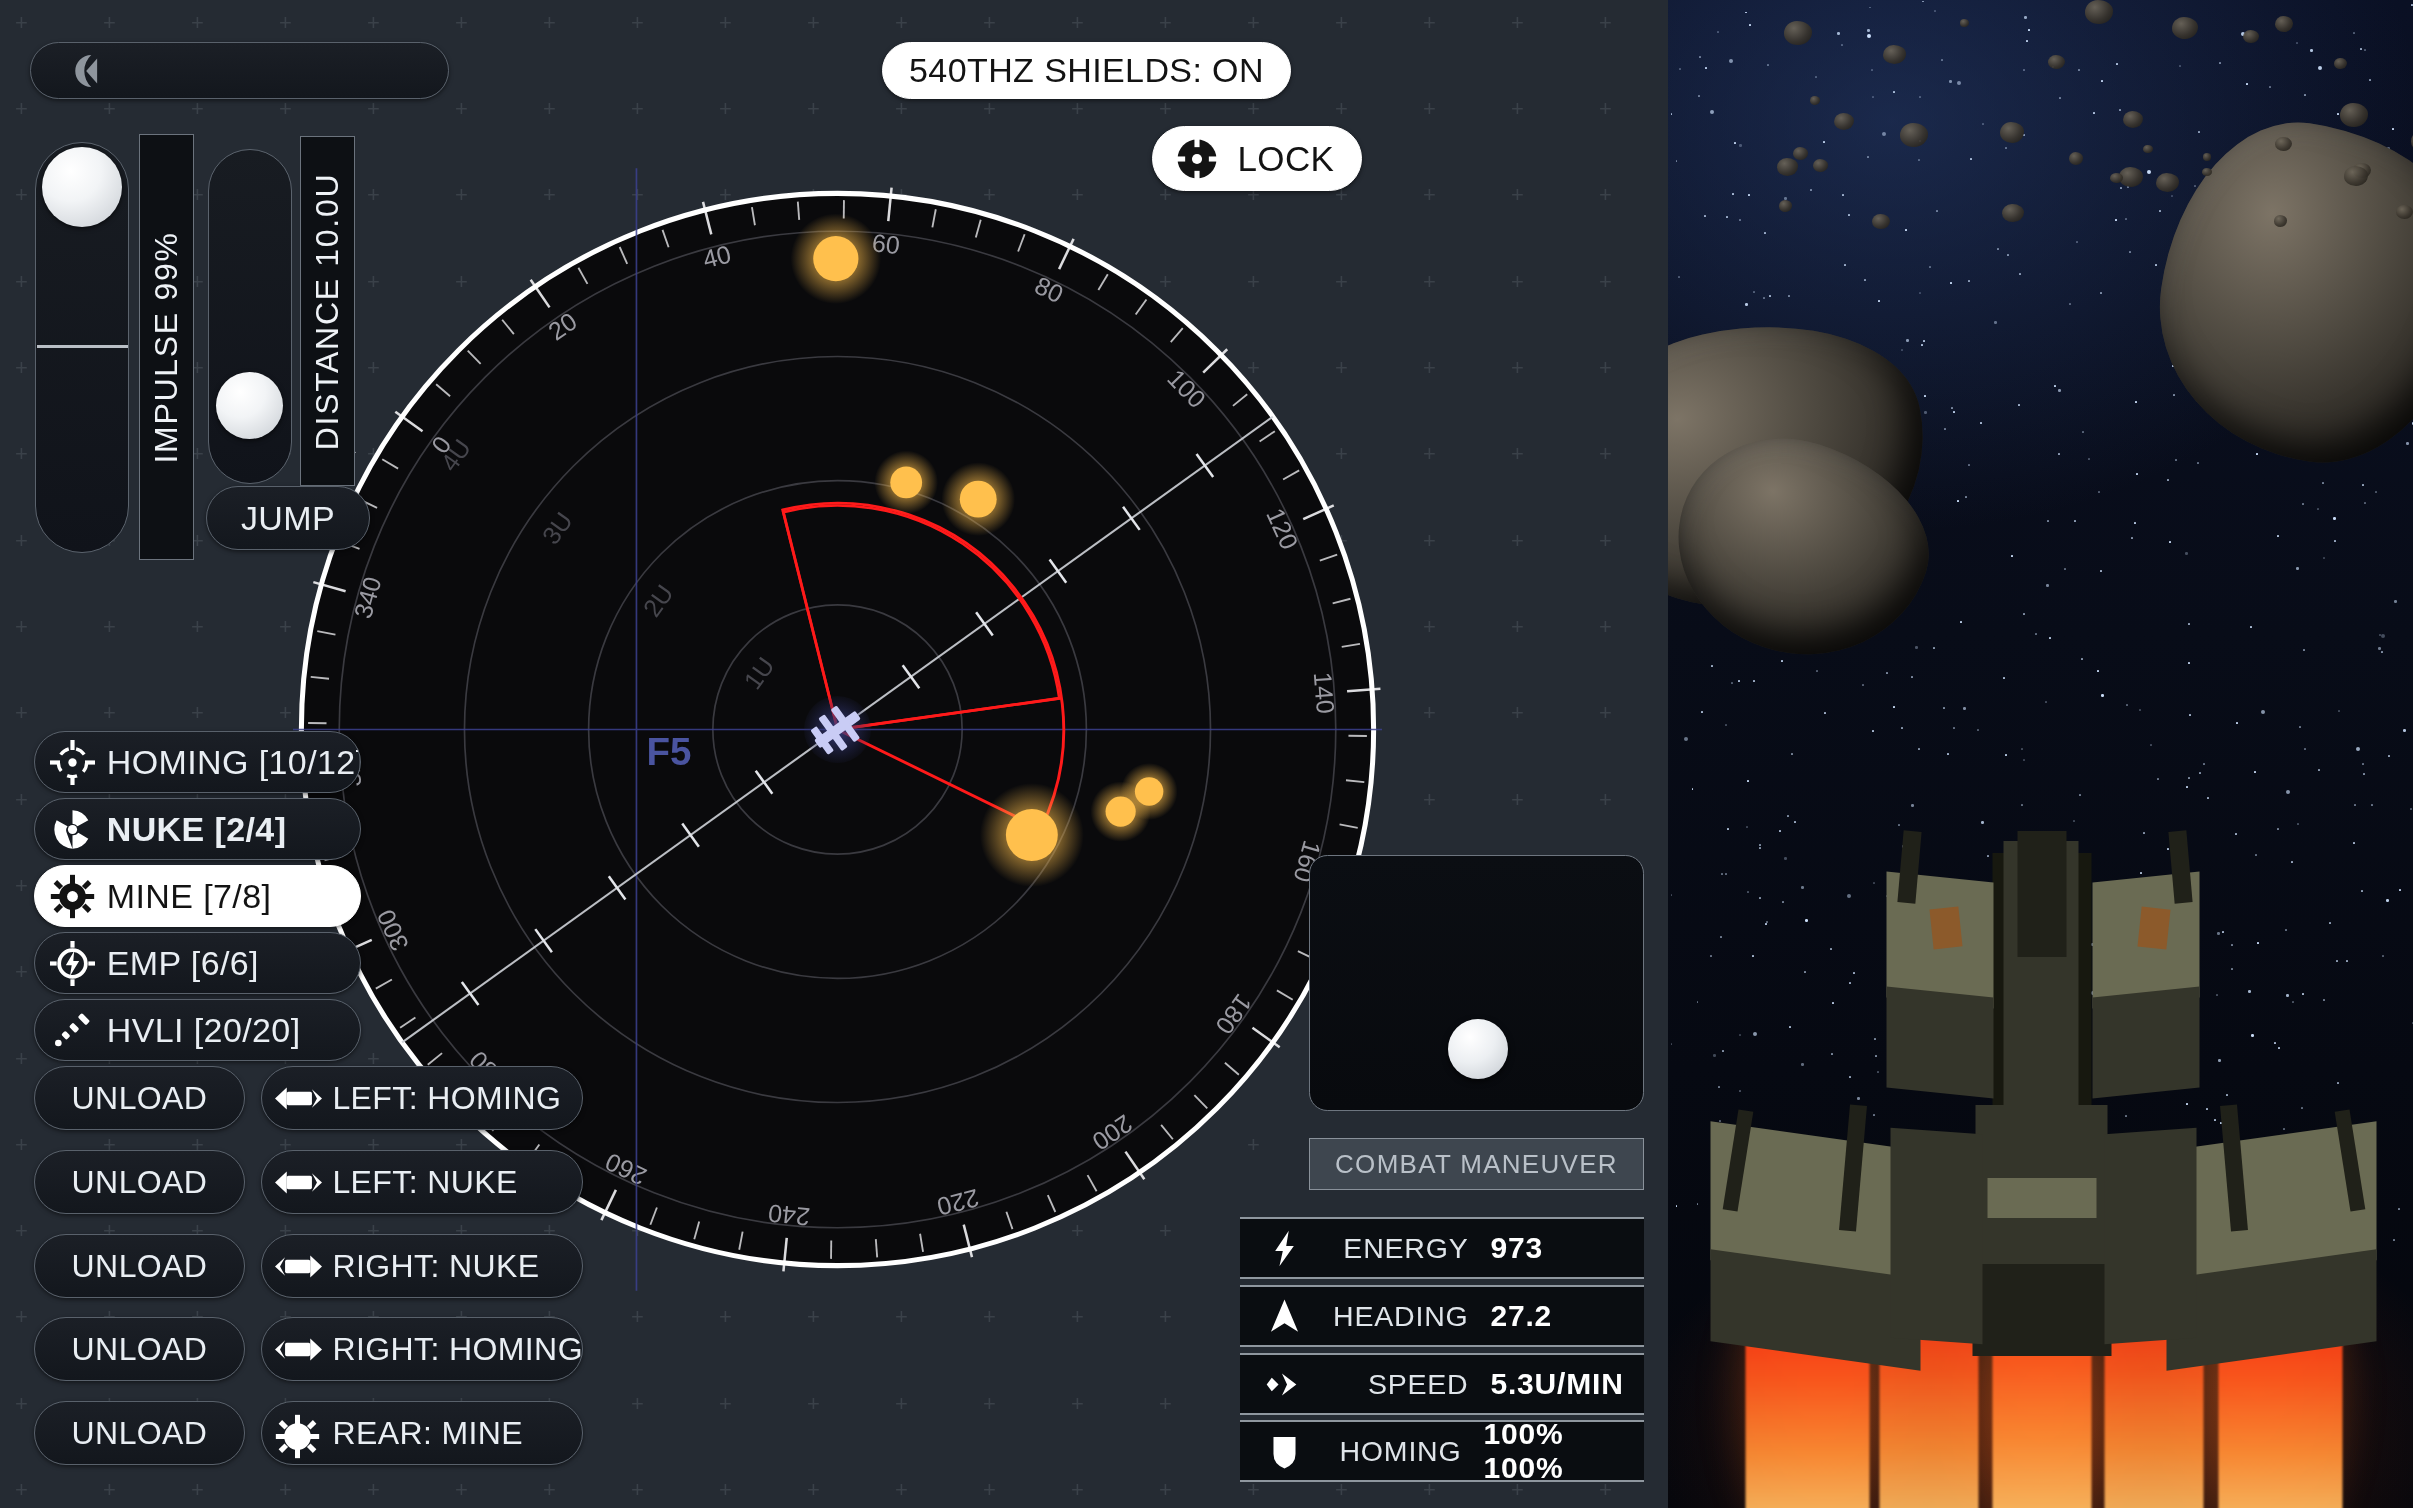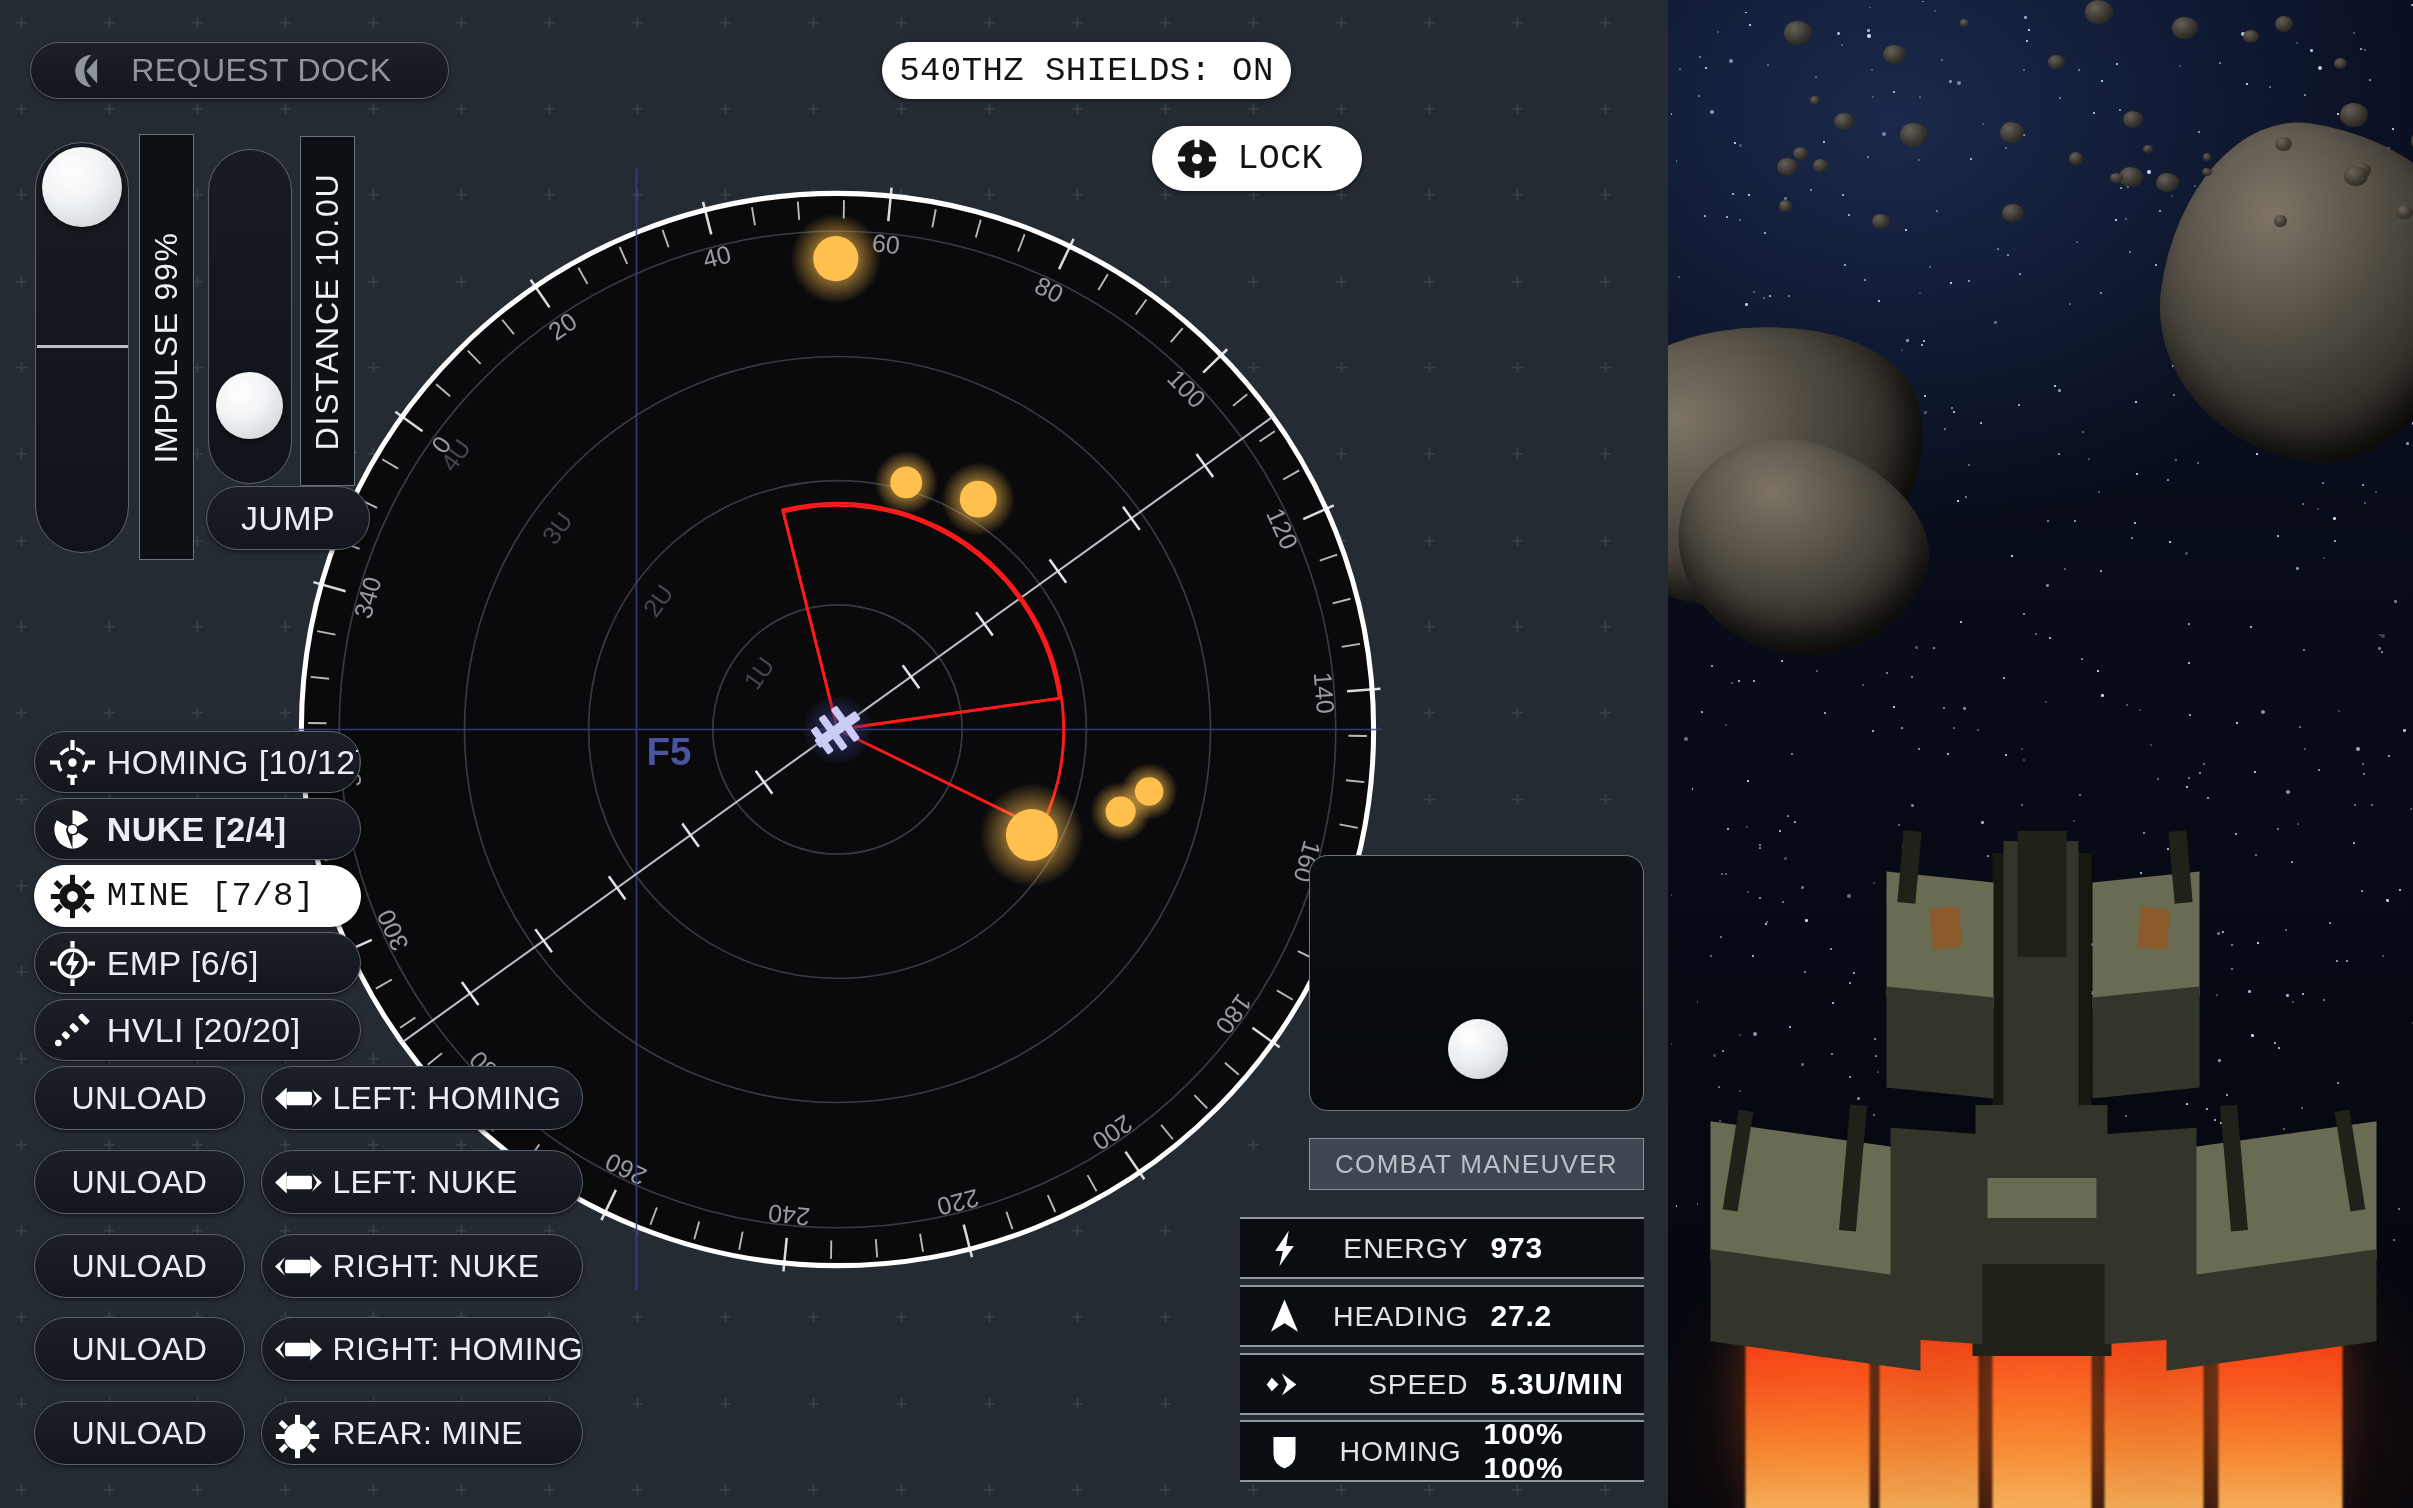--- a/index.html
+++ b/index.html
@@ -55,21 +55,21 @@
   
   .pill {
     position:absolute; display:flex; align-items:center;
     border-radius:837px; border:1.7px solid #59616b;
     background:linear-gradient(180deg,#1b1f26 0%,#13171d 100%);
     color:#8e959d; font-family:"Liberation Sans Narrow","Liberation Sans",sans-serif;
     letter-spacing:0.4px; text-transform:uppercase;
     box-shadow: 0 1.7px 4.2px rgba(0,0,0,.5);
     white-space:nowrap; overflow:hidden;
   }
-  .pill.lit { background:#ffffff; color:#131313; border-color:#ffffff;font-family:Liberation Mono, monospace; }
+  .pill.lit { background:#ffffff; color:#131313; border-color:#ffffff; }
   .pill.bright { color:#e9eef3; }
 
   .btn-topbar { height:57px; font-size:32px; justify-content:center; }
   .btn-topbar .lbl { width:100%; text-align:center; }
 
   .dock-icon { position:absolute; left:35px; top:50%; transform:translateY(-50%); width:37px; height:37px; }
 
   
   .slidertrack {
     position:absolute; border-radius:837px; border:1.7px solid #5b636d;
@@ -1243,21 +1243,20 @@
         <path d="M 41.04919333502187 329.36891572840455 L 73.04919333502187 345.36891572840455 L 41.04919333502187 361.36891572840455 Z" fill="none" stroke="#cfd2d8" stroke-width="3" transform="rotate(-20 57.04919333502187 345.36891572840455)"></path>
       </svg>
 
     <div class="pill btn-topbar" style="left:30px; top:42px; width:419px;">
       <span class="dock-icon">
         <svg viewBox="0 0 44 44" width="37" height="37">
           <path d="M30 3 A19 19 0 1 0 30 41 A26 26 0 0 1 30 3 Z" fill="#8e959d"></path>
           <path d="M37 7 L24 22 L37 37 Z" fill="#8e959d"></path>
         </svg>
       </span>
-      <span class="lbl" style="padding-left:44px;">REQUEST DOCK</span>
     </div>
 
 
     <div class="pill btn-topbar lit" style="left:882px; top:42px; width:409px; font-size:34px;">
       <span class="lbl">540THZ SHIELDS: ON</span>
     </div>
 
     <div class="pill btn-topbar lit" style="left:1152px; top:126px; width:210px; height:65px; justify-content:flex-start; padding-left:22px;">
       <span style="width:44px;height:44px;flex:0 0 44px;">
         <svg viewBox="0 0 52 52" width="44" height="44">

